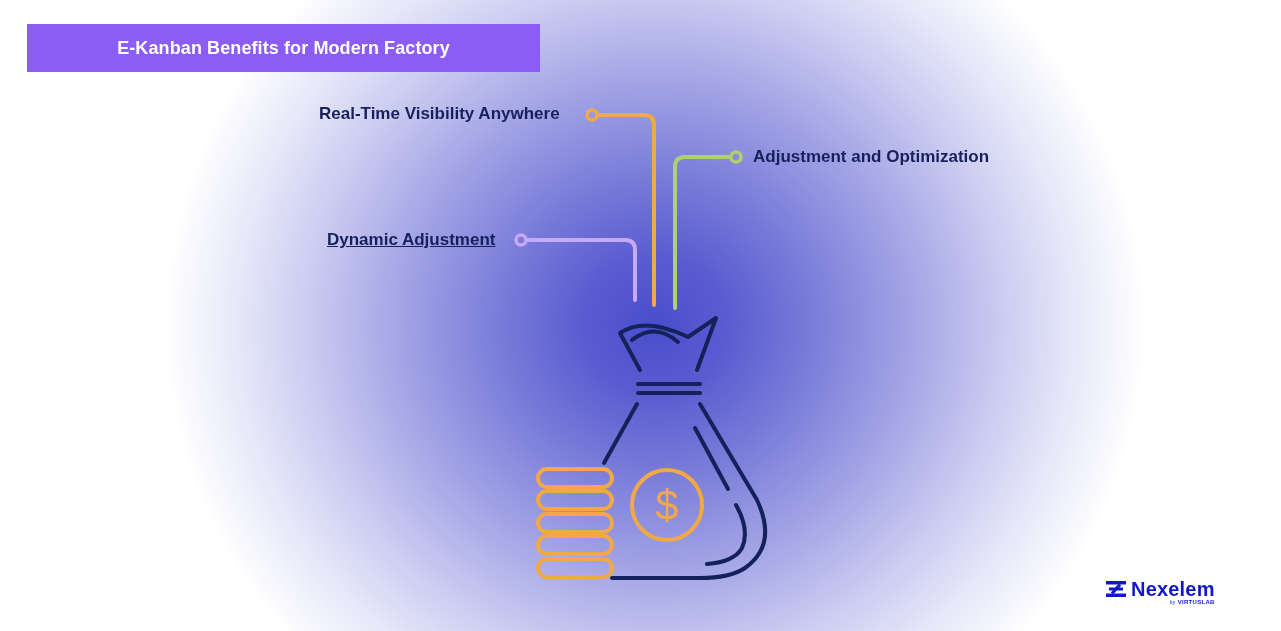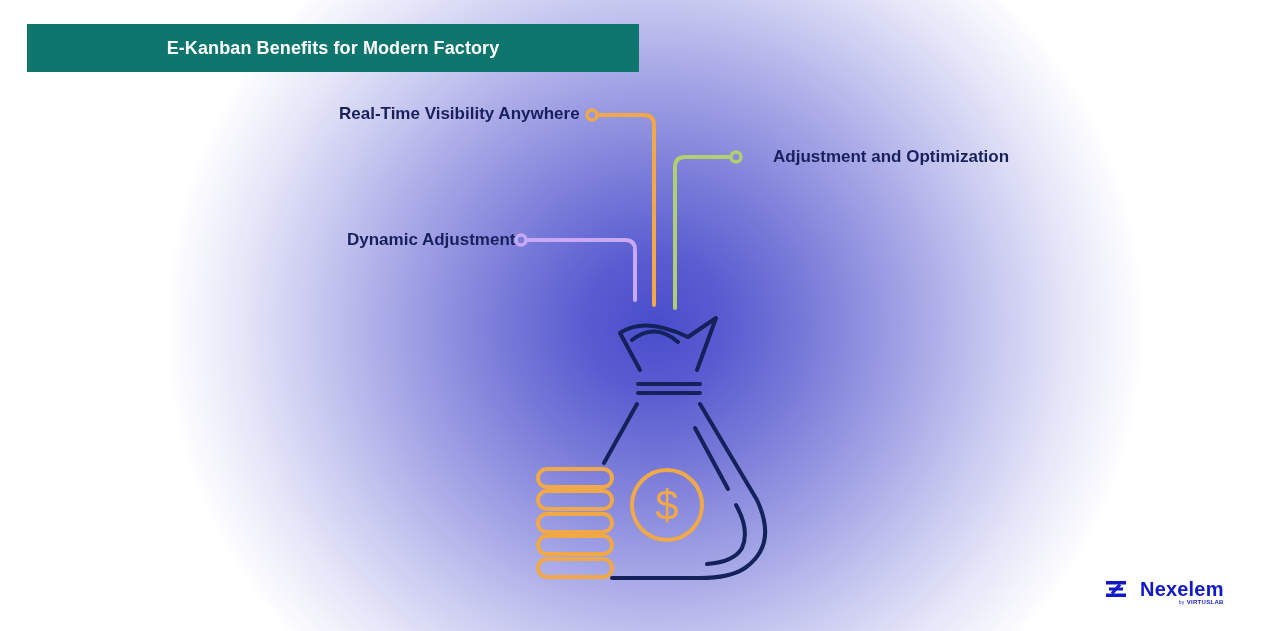--- a/index.html
+++ b/index.html
@@ -24,62 +24,61 @@
         #7a7cd9 32%,
         #a3a4e5 52%,
         #c9caf0 70%,
         #e6e7f8 85%,
         #ffffff 100%);
     }
     .title-bar {
       position: absolute;
       left: 27px;
       top: 24px;
-      width: 612px;
+      width: 513px;
       height: 48px;
-      background: #0f766e;
+      background: #8b5cf6;
       display: flex;
       align-items: center;
       justify-content: center;
     }
     .title-text {
       color: #ffffff;
       font-size: 18px;
       font-weight: 600;
       letter-spacing: 0.1px;
     }
     .label {
       position: absolute;
       color: #18205c;
       font-size: 17px;
       font-weight: 600;
       white-space: nowrap;
       line-height: 20px;
-      margin-left: 20px;
     }
     .label-visibility { left: 319px; top: 104px; }
     .label-analytics { left: 753px; top: 147px; }
-    .label-dynamic { left: 327px; top: 230px; }
+    .label-dynamic { left: 327px; top: 230px; text-decoration: underline; }
 
     svg.art {
       position: absolute;
       left: 0; top: 0;
     }
     .logo {
       position: absolute;
       left: 1106px;
       top: 578px;
       display: flex;
       flex-direction: column;
       align-items: flex-end;
     }
     .logo-row {
       display: flex;
       align-items: center;
-      gap: 14px;
+      gap: 5px;
     }
     .logo-name {
       color: #1018c8;
       font-size: 20px;
       font-weight: 700;
       line-height: 22px;
       letter-spacing: 0.2px;
     }
     .logo-sub {
       color: #1018c8;

